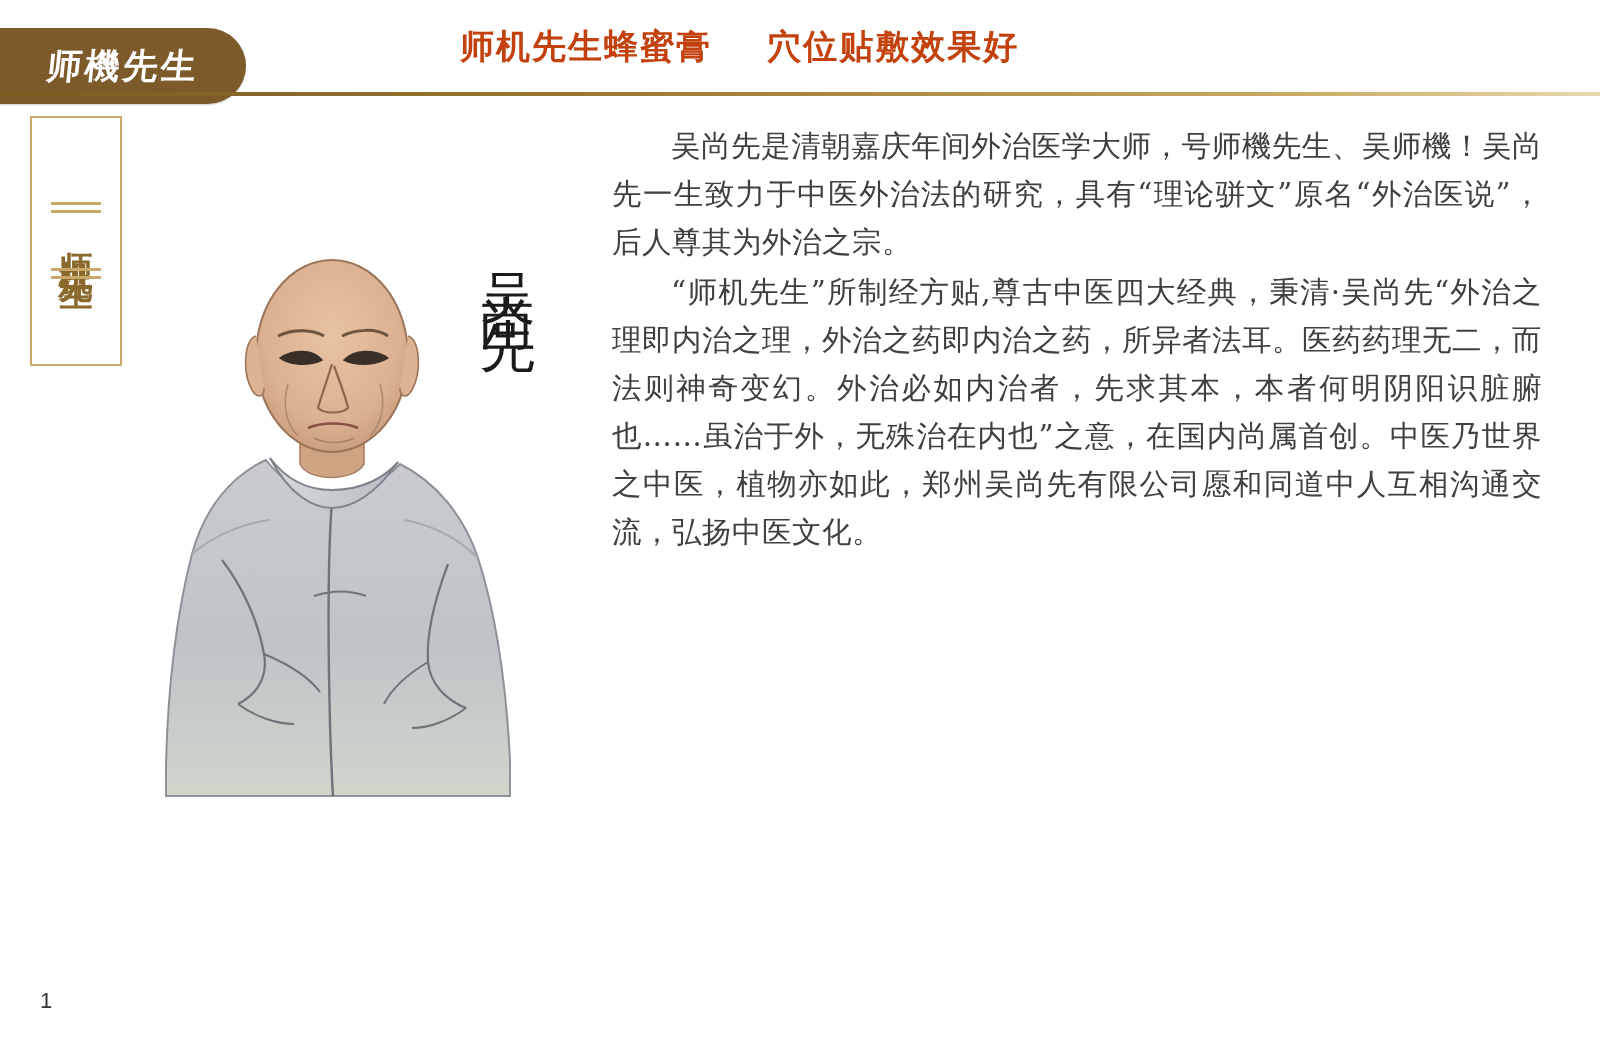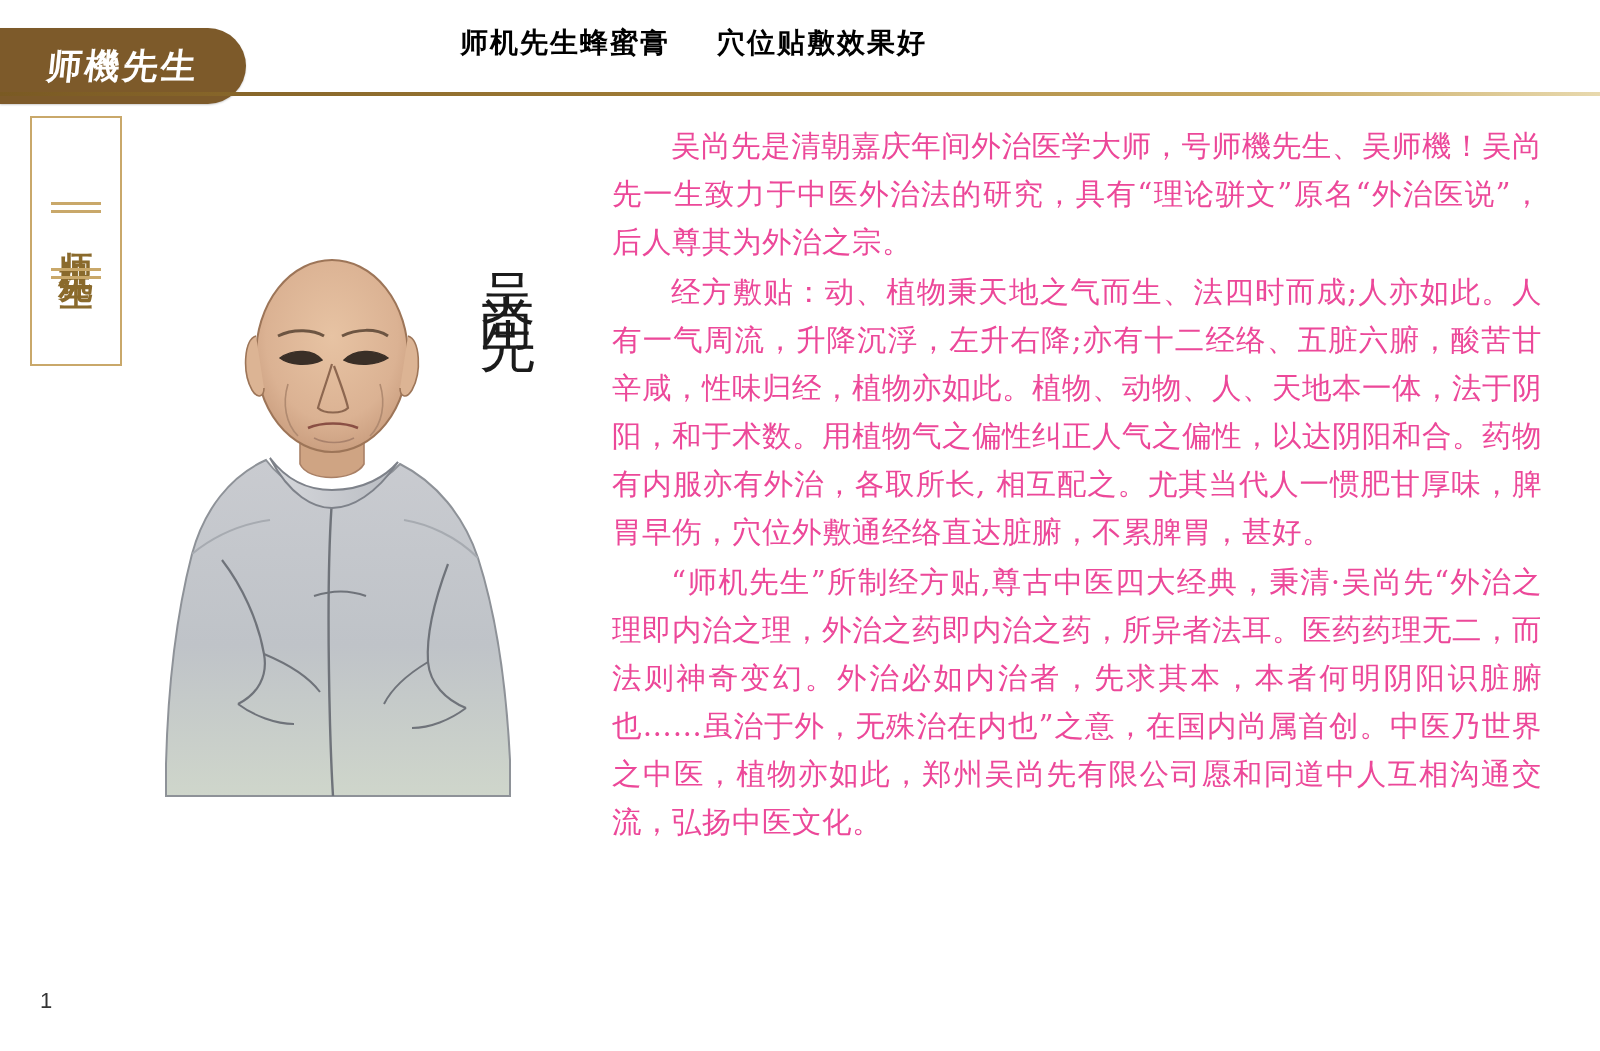--- a/index.html
+++ b/index.html
@@ -53,23 +53,23 @@
     font-weight: bold;
     font-family: "DejaVu Serif", "Liberation Serif", serif;
     transform: skewX(-6deg);
   }
   #header-title {
     position: absolute;
     left: 460px;
     top: 24px;
     width: 900px;
     text-align: left;
-    font-size: 28px;
+    font-size: 34px;
     font-weight: bold;
-    color: #000000;
+    color: #c2410c;
     letter-spacing: 2px;
     white-space: pre;
     font-family: "DejaVu Serif", "Liberation Serif", serif;
   }
 
   
   #left-col {
     position: absolute;
     left: 0;
     top: 104px;
@@ -148,21 +148,21 @@
     left: 612px;
     top: 122px;
     width: 930px;
   }
   #body-col p {
     margin: 0 0 0 0;
     font-size: 29.5px;
     line-height: 48px;
     text-align: justify;
     text-justify: inter-ideograph;
-    color: #ec4899;
+    color: #404040;
     letter-spacing: 0.5px;
     font-family: "DejaVu Serif", "Liberation Serif", serif;
   }
   #body-col p + p { margin-top: 2px; }
   .indent { text-indent: 2em; }
 
   
   #page-number {
     position: absolute;
     left: 40px;
@@ -250,17 +250,16 @@
 
       <path d="M196 372 C214 366 232 366 248 372" fill="none" stroke="#6f737a" stroke-width="2"></path>
     </svg>
   </div>
 
   <div id="portrait-caption">吴尚先</div>
 </div>
 
 <div id="body-col">
   <p class="indent">吴尚先是清朝嘉庆年间外治医学大师，号师機先生、吴师機！吴尚先一生致力于中医外治法的研究，具有“理论骈文”原名“外治医说”，后人尊其为外治之宗。</p>
-  <p class="indent">经方敷贴：动、植物秉天地之气而生、法四时而成;人亦如此。人有一气周流，升降沉浮，左升右降;亦有十二经络、五脏六腑，酸苦甘辛咸，性味归经，植物亦如此。植物、动物、人、天地本一体，法于阴阳，和于术数。用植物气之偏性纠正人气之偏性，以达阴阳和合。药物有内服亦有外治，各取所长, 相互配之。尤其当代人一惯肥甘厚味，脾胃早伤，穴位外敷通经络直达脏腑，不累脾胃，甚好。</p>
   <p class="indent">“师机先生”所制经方贴,尊古中医四大经典，秉清·吴尚先“外治之理即内治之理，外治之药即内治之药，所异者法耳。医药药理无二，而法则神奇变幻。外治必如内治者，先求其本，本者何明阴阳识脏腑也……虽治于外，无殊治在内也”之意，在国内尚属首创。中医乃世界之中医，植物亦如此，郑州吴尚先有限公司愿和同道中人互相沟通交流，弘扬中医文化。</p>
 </div>
 
 <div id="page-number">1</div>
 
 </body></html>

